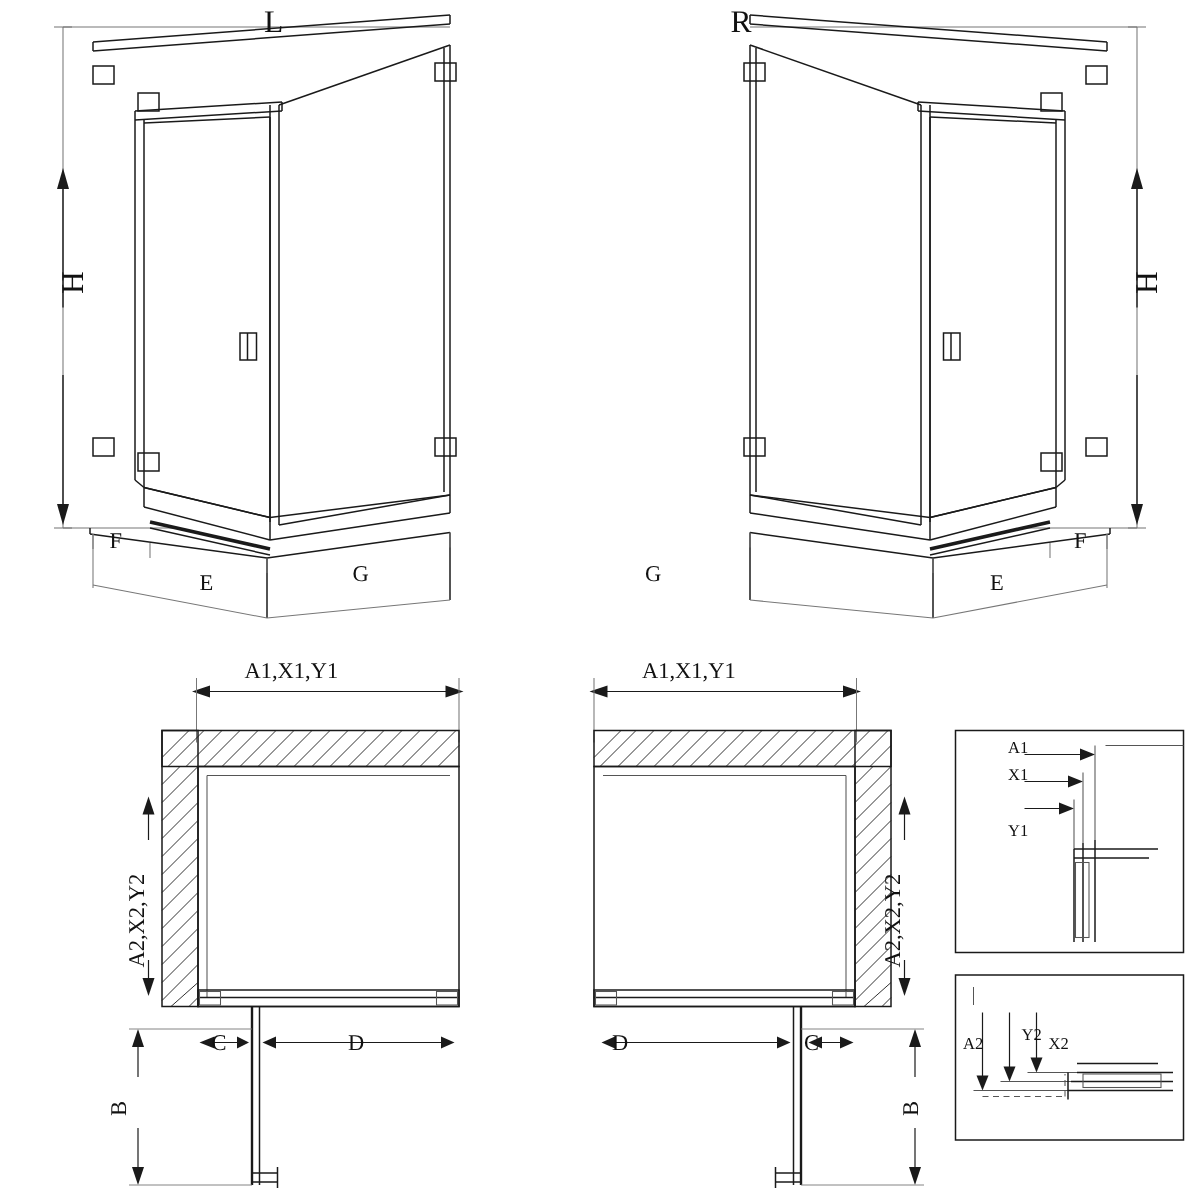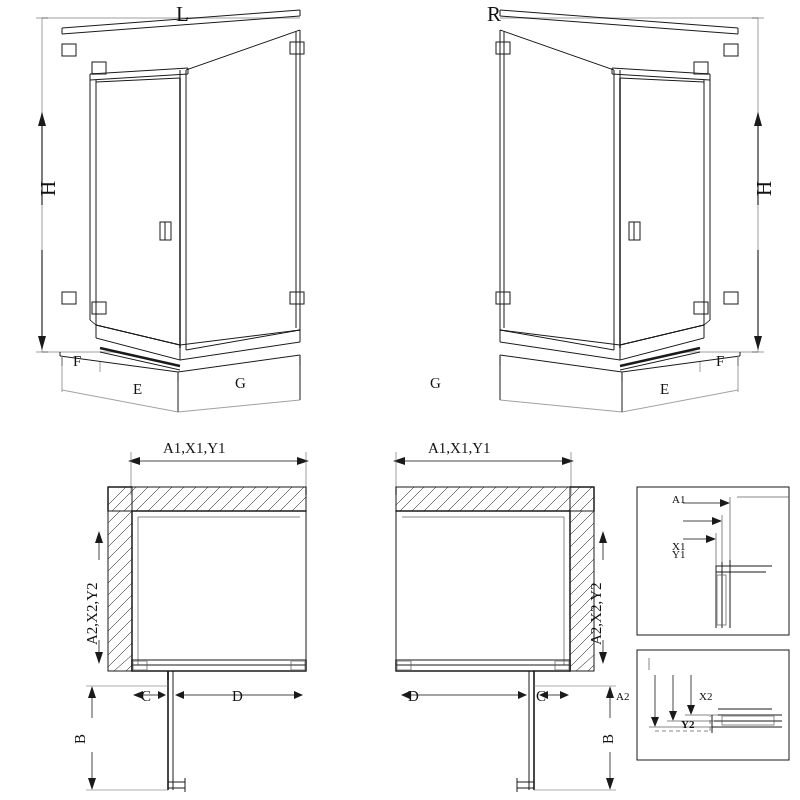--- a/index.html
+++ b/index.html
@@ -420,20 +420,20 @@
   <div class="lbl mid" style="left:232px; top:688px;">D</div>
   <div class="lbl mid rot" style="left:72px; top:744px; transform:rotate(-90deg);">B</div>
 
   <div class="lbl mid" style="left:428px; top:440px;">A1,X1,Y1</div>
   <div class="lbl mid rot" style="left:588px; top:645px; transform:rotate(-90deg);">A2,X2,Y2</div>
   <div class="lbl mid" style="left:408px; top:688px;">D</div>
   <div class="lbl mid" style="left:536px; top:688px;">C</div>
   <div class="lbl mid rot" style="left:600px; top:744px; transform:rotate(-90deg);">B</div>
 
   <div class="lbl sm" style="left:672px; top:493px;">A1</div>
-  <div class="lbl sm" style="left:672px; top:511px;margin-top:29px;">X1</div>
+  <div class="lbl sm" style="left:672px; top:511px;">X1</div>
   <div class="lbl sm" style="left:672px; top:548px;">Y1</div>
 
-  <div class="lbl sm" style="left:616px; top:690px;">A2</div>
+  <div class="lbl sm" style="left:642px; top:690px;">A2</div>
   <div class="lbl sm" style="left:699px; top:690px;">X2</div>
-  <div class="lbl sm" style="left:681px; top:718px;font-weight:bold;">Y2</div>
+  <div class="lbl sm" style="left:681px; top:684px;">Y2</div>
 
 </div>
 
 </body></html>

